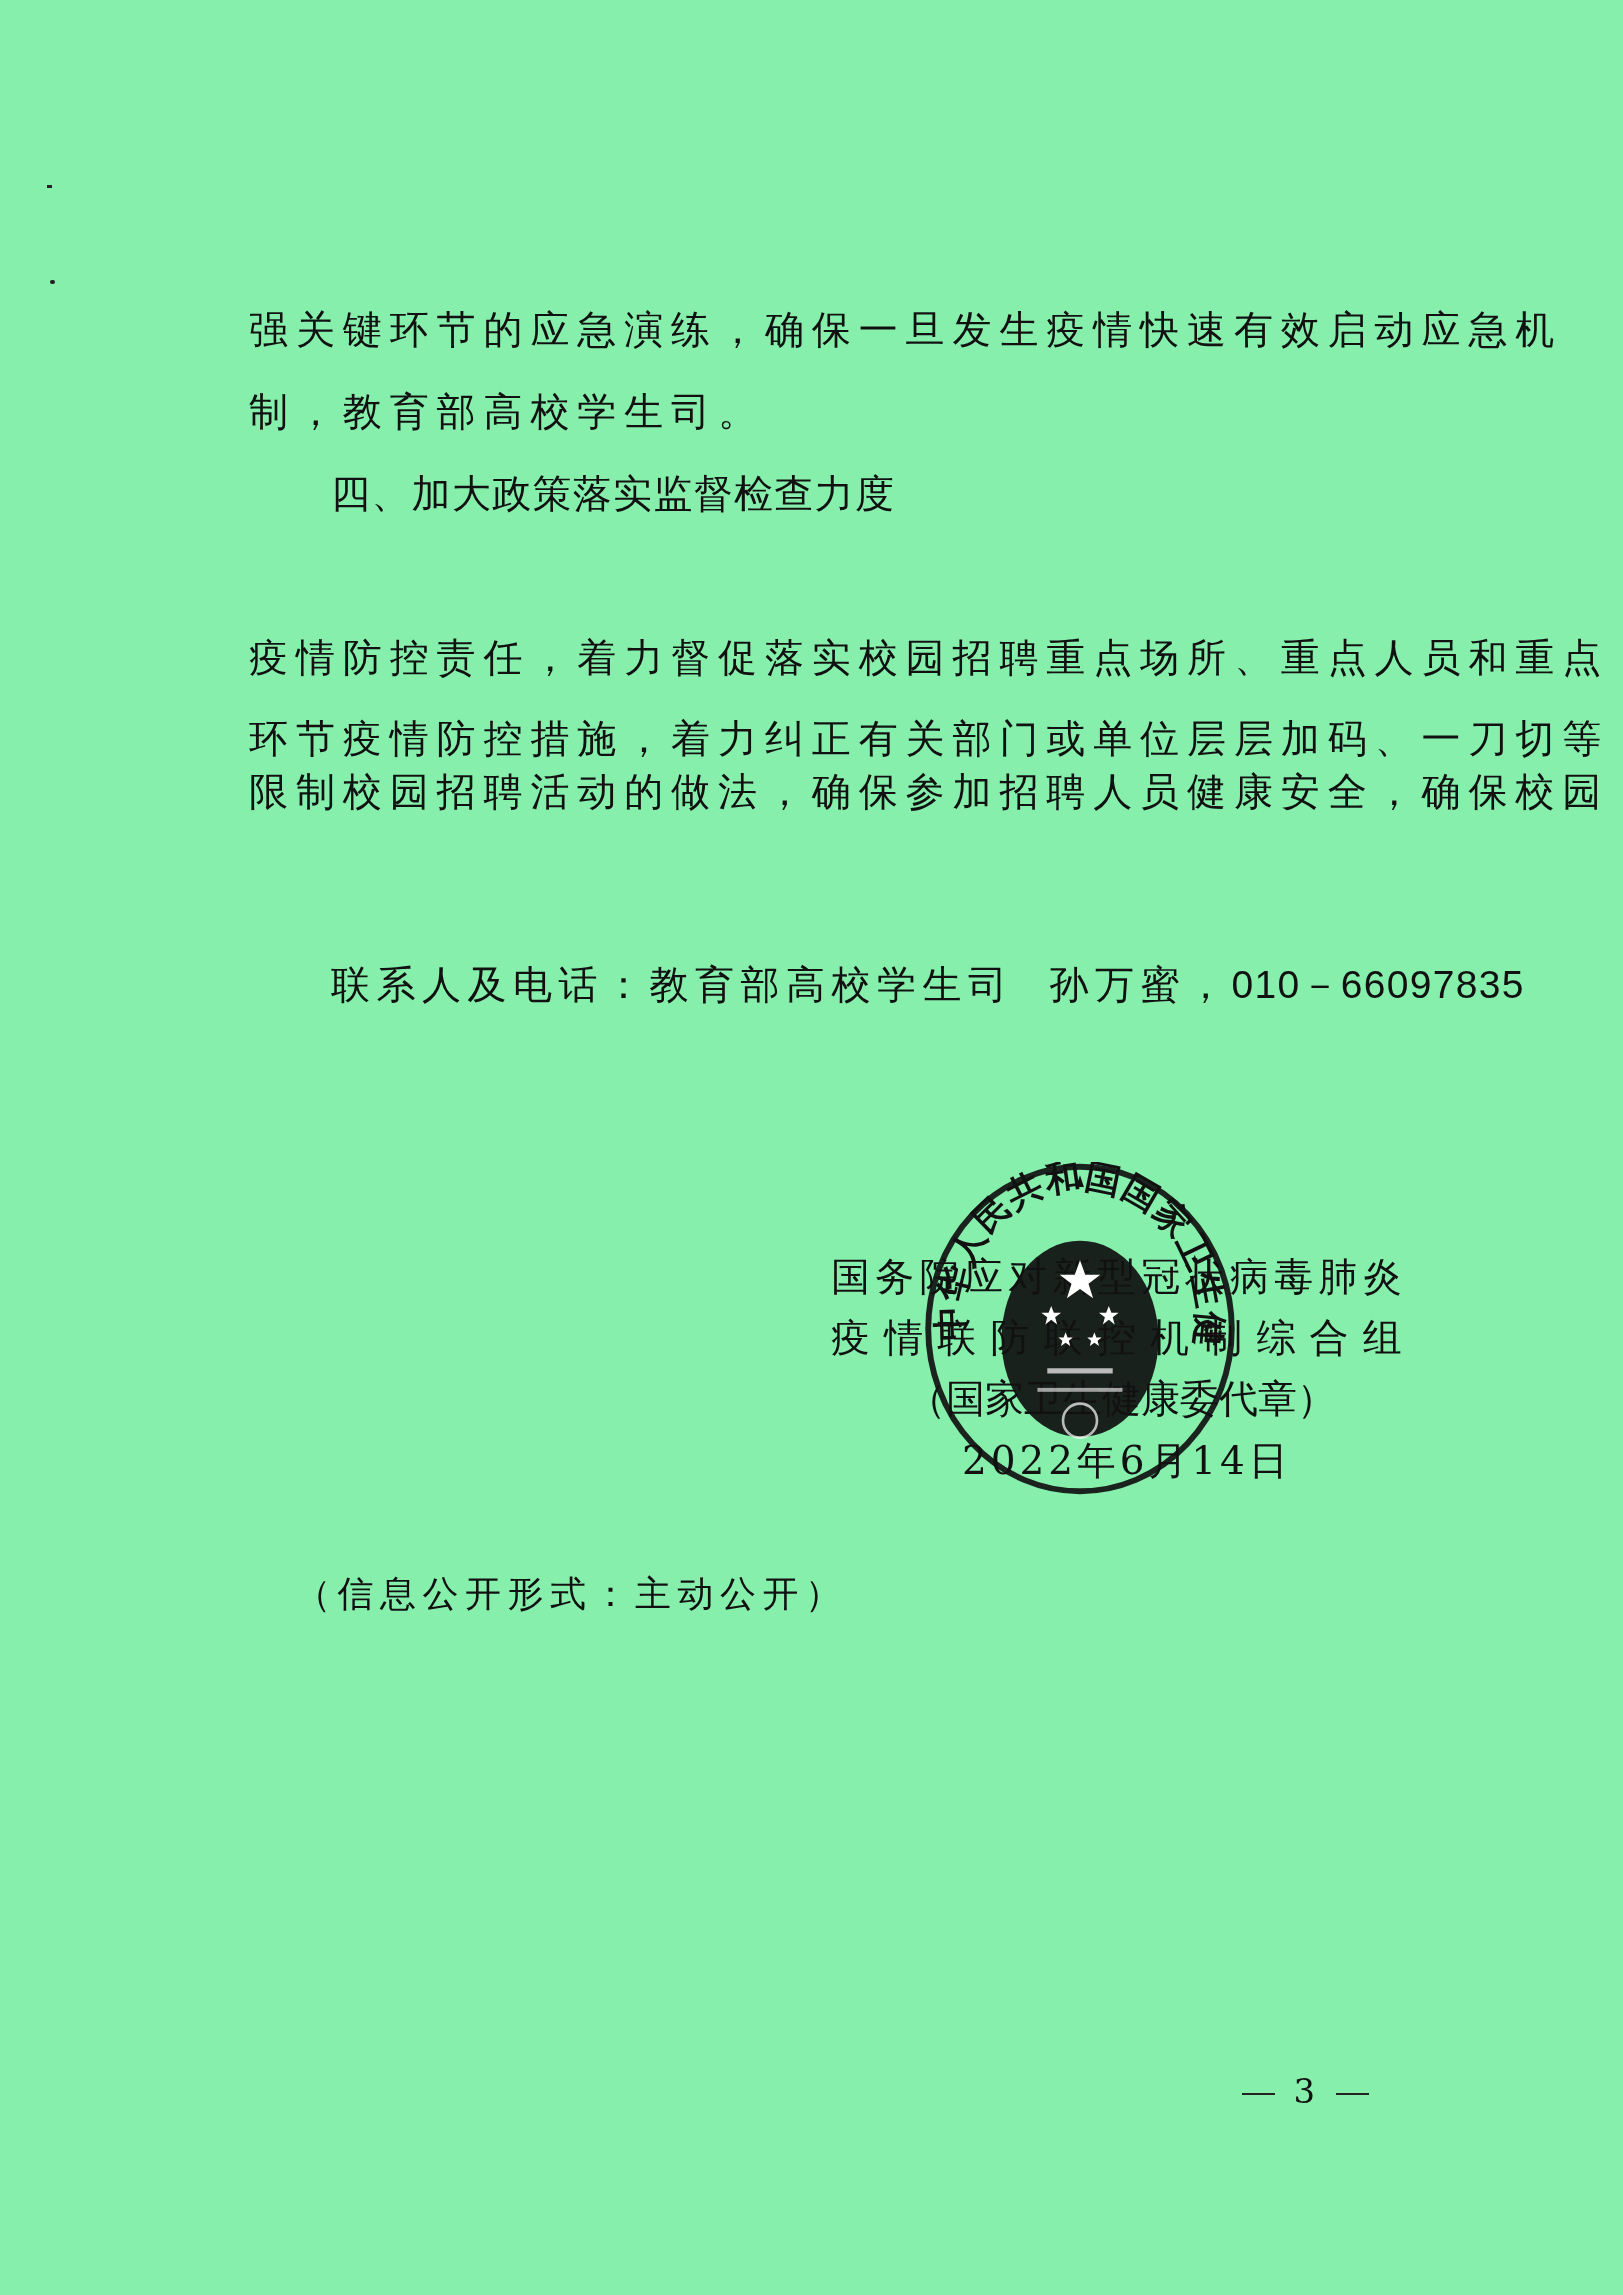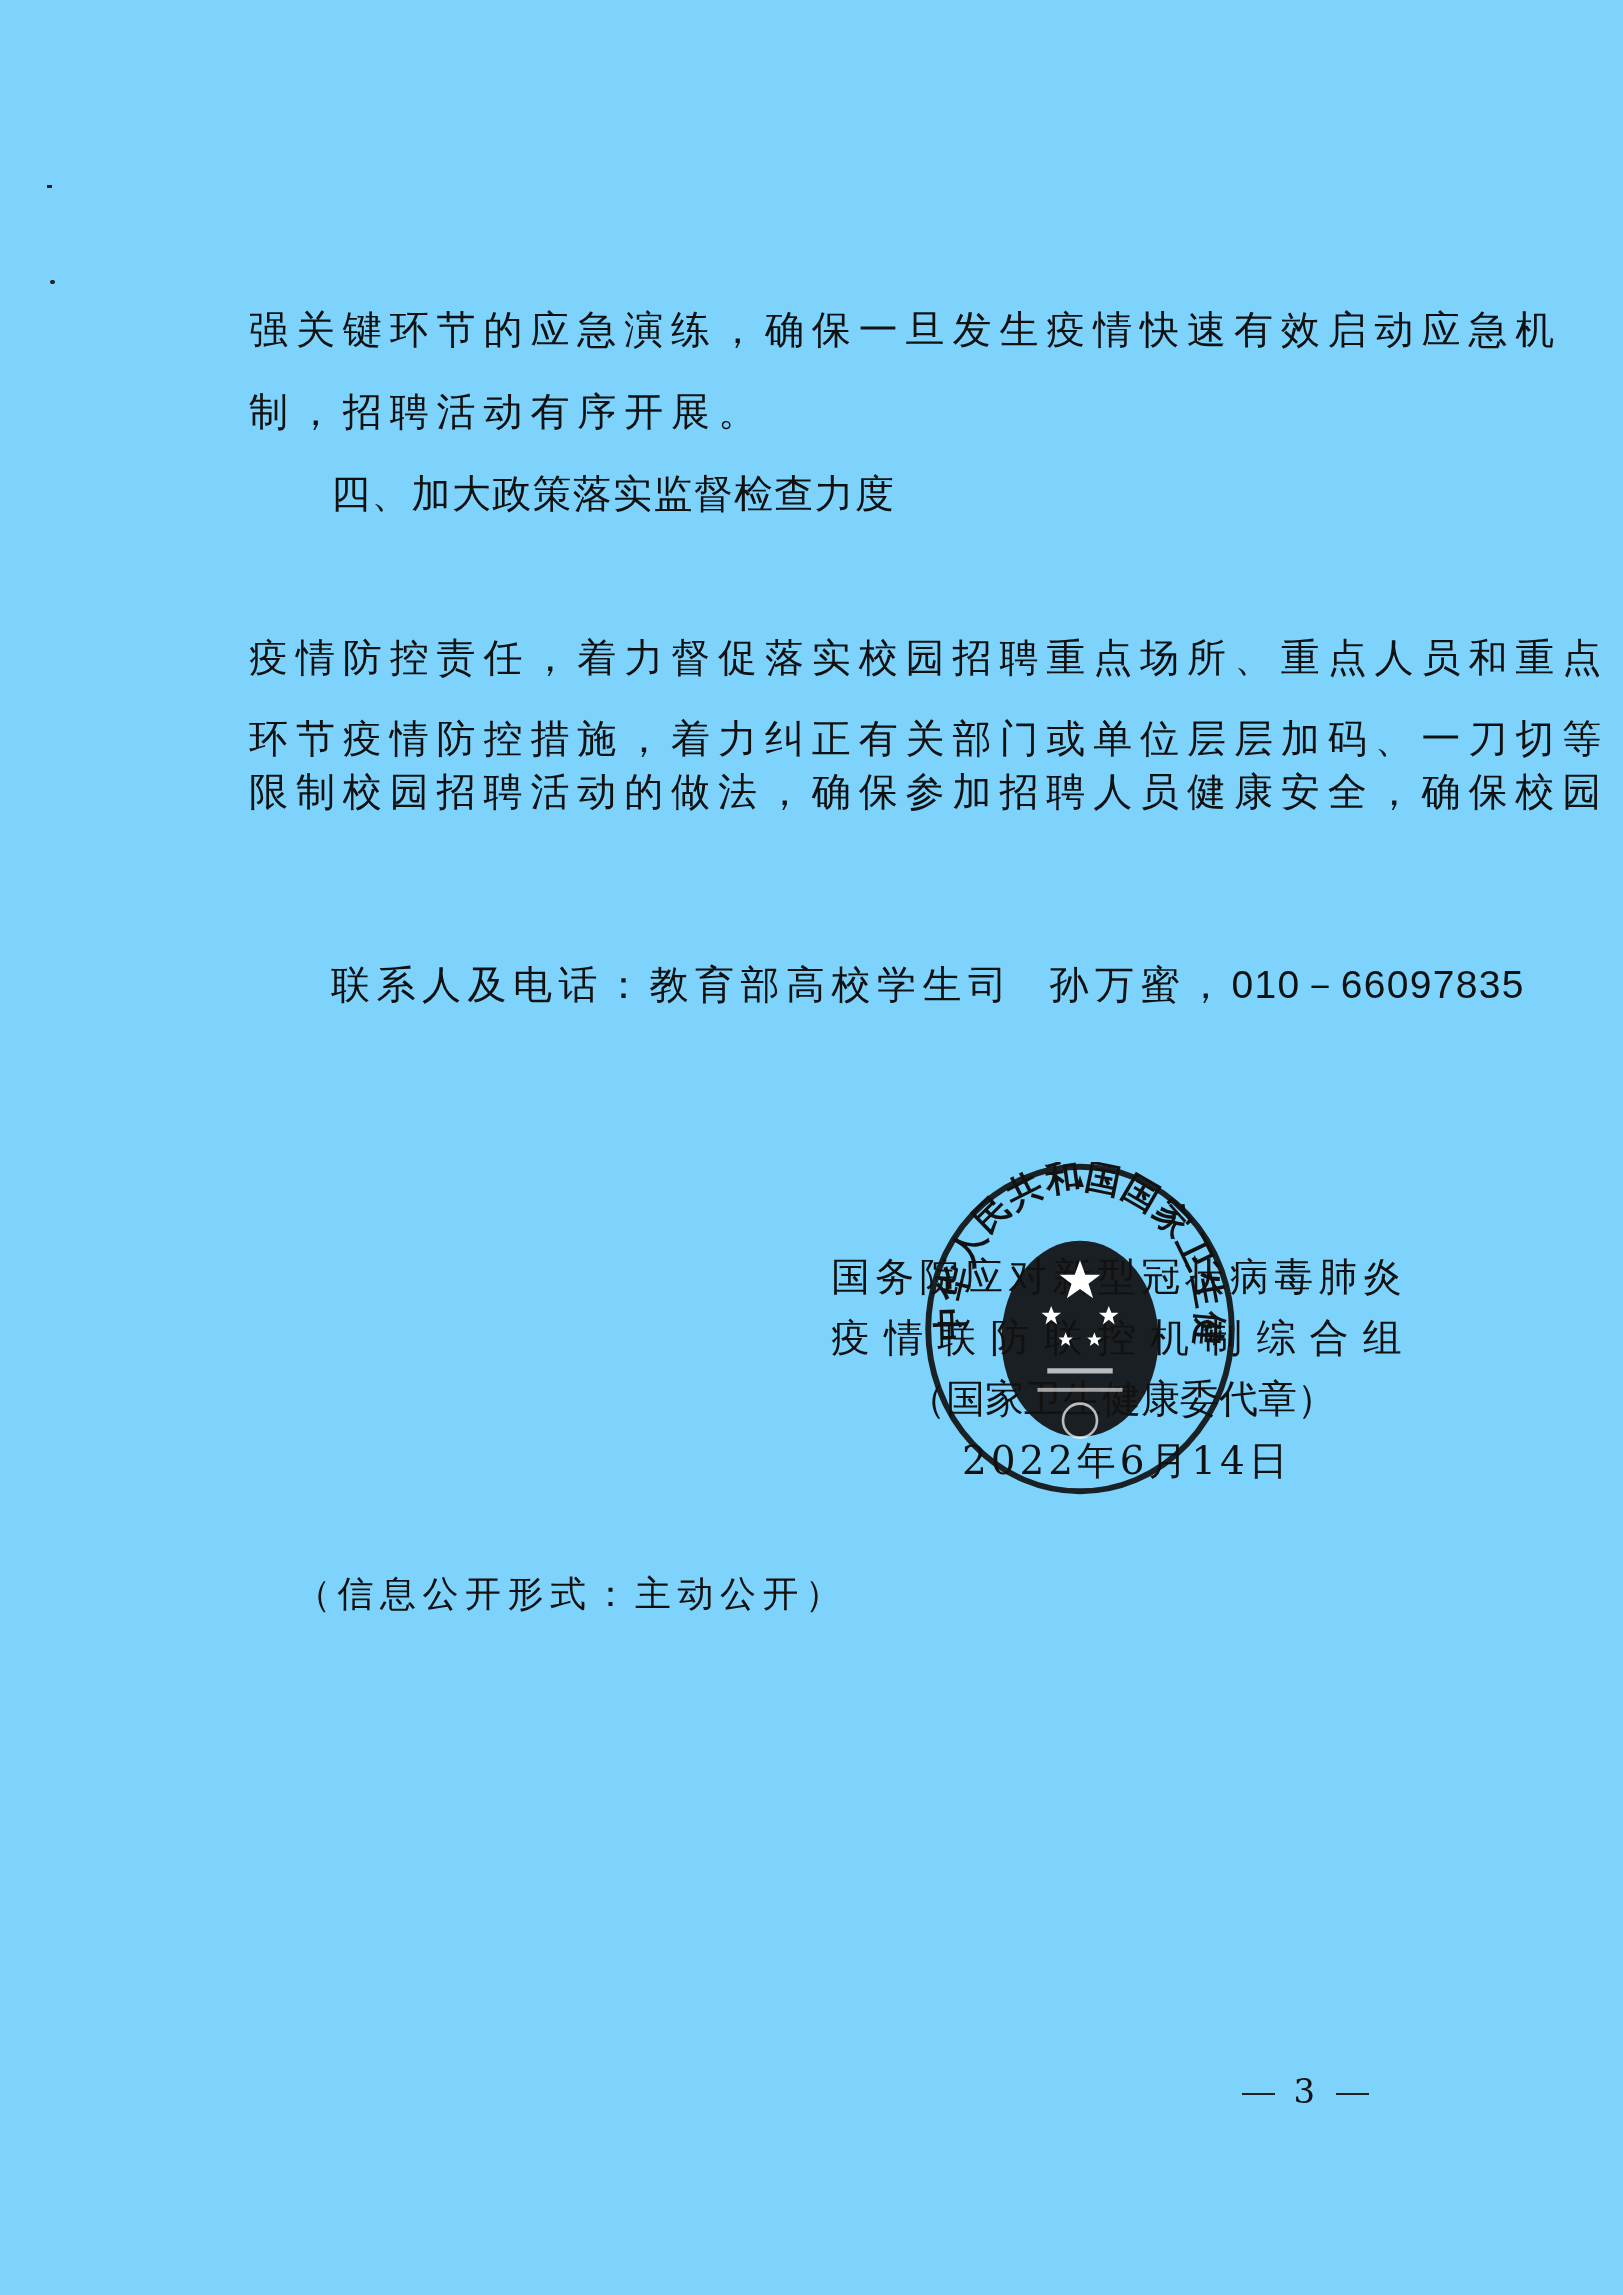--- a/index.html
+++ b/index.html
@@ -1,18 +1,18 @@
 <!DOCTYPE html>
 <html style="font-size:10.5px"><head>
 <meta charset="utf-8">
 <style>
   html, body { margin: 0; padding: 0; background: #ffffff; }
   body { width: 1623px; height: 2295px; position: relative; overflow: hidden;
          font-family: "DejaVu Serif", "Liberation Serif", serif; color: #111; }
-  .page { position: absolute; left: 0; top: 0; width: 1623px; height: 2295px; background: #7dd3fc; }
+  .page { position: absolute; left: 0; top: 0; width: 1623px; height: 2295px; background: #86efac; }
   .line { position: absolute; left: 249px; width: 1159px; font-size: 39px; line-height: 52px;
           letter-spacing: 7.9px; white-space: nowrap; text-align: justify; text-align-last: justify; }
   .line.last { text-align-last: left; }
   .heading { position: absolute; left: 331px; top: 468px; font-size: 39px; line-height: 52px;
              font-weight: normal; letter-spacing: 1.3px; font-family: "DejaVu Sans", "Liberation Sans", sans-serif; white-space: nowrap; }
   .indent { left: 331px; width: 1077px; }
   .contact { position: absolute; left: 331px; top: 959px; font-size: 39px; line-height: 52px;
              letter-spacing: 6.5px; white-space: nowrap; text-align: right; }
   .contact .phone { font-family: "Liberation Sans Narrow", "Liberation Sans", sans-serif; letter-spacing: 1.3px; }
   .sig { position: absolute; font-size: 39px; line-height: 52px; white-space: nowrap; }
@@ -30,21 +30,21 @@
 </style>
 </head>
 <body>
 
 <div class="page">
 
   <div class="scan-mark" style="left:47px;top:185px;width:5.2px;height:2.6px;"></div>
   <div class="scan-mark" style="left:50px;top:280px;width:4.6px;height:3.9px;border-radius:2px;"></div>
 
   <div class="line" style="top:304px;">强关键环节的应急演练，确保一旦发生疫情快速有效启动应急机</div>
-  <div class="line last" style="top:386px;">制，招聘活动有序开展。</div>
+  <div class="line last" style="top:386px;">制，教育部高校学生司。</div>
 
   <div class="heading">四、加大政策落实监督检查力度</div>
 
   <div class="line" style="top:632px;">疫情防控责任，着力督促落实校园招聘重点场所、重点人员和重点</div>
   <div class="line" style="top:713px;">环节疫情防控措施，着力纠正有关部门或单位层层加码、一刀切等</div>
   <div class="line" style="top:766px;">限制校园招聘活动的做法，确保参加招聘人员健康安全，确保校园</div>
 
   <div class="contact">
     <span>联系人及电话：教育部高校学生司</span><span style="display:inline-block;width:36px;"></span><span>孙万蜜，</span><span class="phone">010－66097835</span>
   </div>

